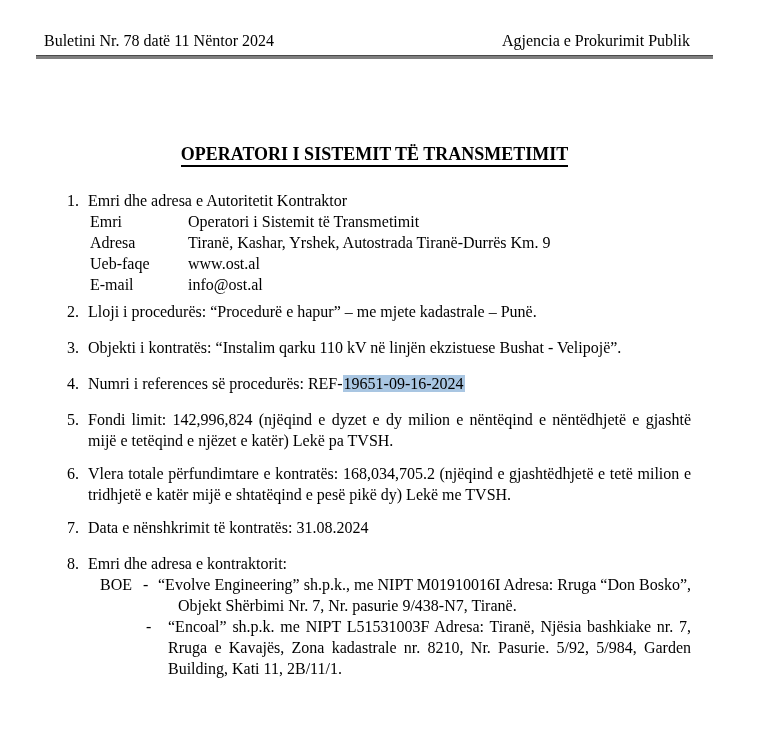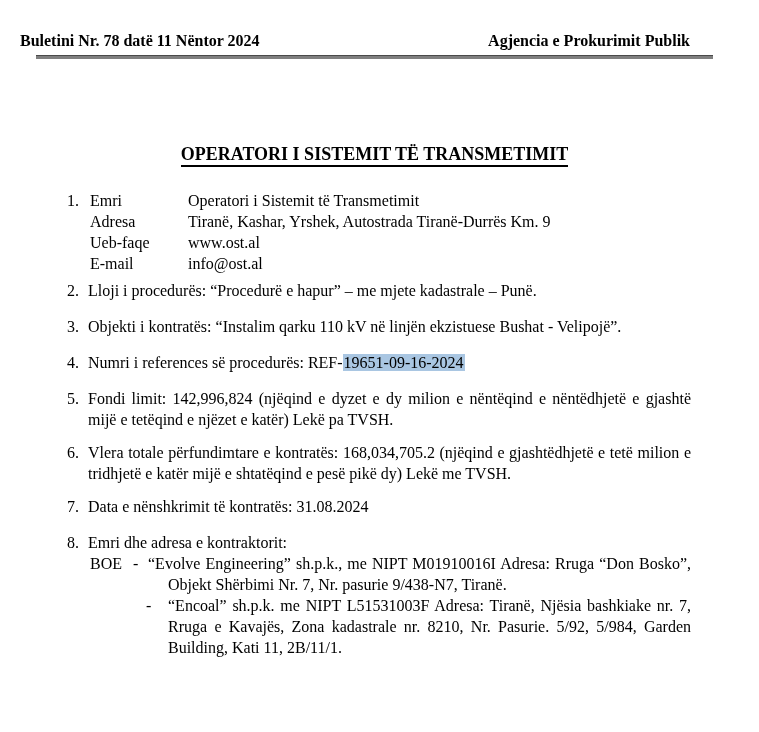--- a/index.html
+++ b/index.html
@@ -11,22 +11,22 @@
     color: #000;
     font-family: "Liberation Serif", serif;
     font-size: 16px;
     line-height: 21px;
     overflow: hidden;
   }
   .header {
     display: flex;
     justify-content: space-between;
     align-items: flex-start;
-    font-weight: bold;
-    padding: 30px 69px 0 20px;
+    font-weight: normal;
+    padding: 30px 69px 0 44px;
   }
   .rule {
     height: 3px;
     background: #7f7f7f;
     border-top: 1px solid #4a4a4a;
     margin: 4px 46px 0 36px;
   }
   .title-wrap {
     margin: 85px 46px 0 36px;
     text-align: center;
@@ -42,21 +42,21 @@
   .list { padding: 23px 68px 0 67px; }
   .item { display: flex; }
   .num { width: 21px; flex: none; }
   .body { flex: 1; min-width: 0; }
   .just { text-align: justify; }
   .mb6  { margin-bottom: 6px; }
   .mb12 { margin-bottom: 12px; }
   .mb15 { margin-bottom: 15px; }
   .crow { display: flex; margin-left: 2px; }
   .clabel { width: 98px; flex: none; }
-  .boe-row { display: flex; margin-left: 2px; justify-content: space-between; }
+  .boe-row { display: flex; margin-left: 12px; justify-content: space-between; }
   .boe-label { width: 43px; flex: none; }
   .boe-dash { width: 15px; flex: none; }
   .boe-text { flex: 1; min-width: 0; padding-left: 20px; text-indent: -20px; text-align: justify; }
   .enc-row { display: flex; margin-left: 58px; }
   .enc-dash { width: 22px; flex: none; }
   .enc-text { flex: 1; min-width: 0; text-align: justify; }
   .hl { padding: 0 1px; }
 </style>
 </head>
 <body>
@@ -72,20 +72,21 @@
 
   <div class="title-wrap">
     <span class="doc-title">OPERATORI I SISTEMIT TË TRANSMETIMIT</span>
   </div>
 
   <div class="list">
 
     <div class="item mb6">
       <span class="num">1.</span>
       <div class="body">
+        <div>Emri dhe adresa e Autoritetit Kontraktor</div>
         <div class="crow">
           <span class="clabel">Emri</span>
           <span>Operatori i Sistemit të Transmetimit</span>
         </div>
         <div class="crow">
           <span class="clabel">Adresa</span>
           <span>Tiranë, Kashar, Yrshek, Autostrada Tiranë-Durrës Km. 9</span>
         </div>
         <div class="crow">
           <span class="clabel">Ueb-faqe</span>

